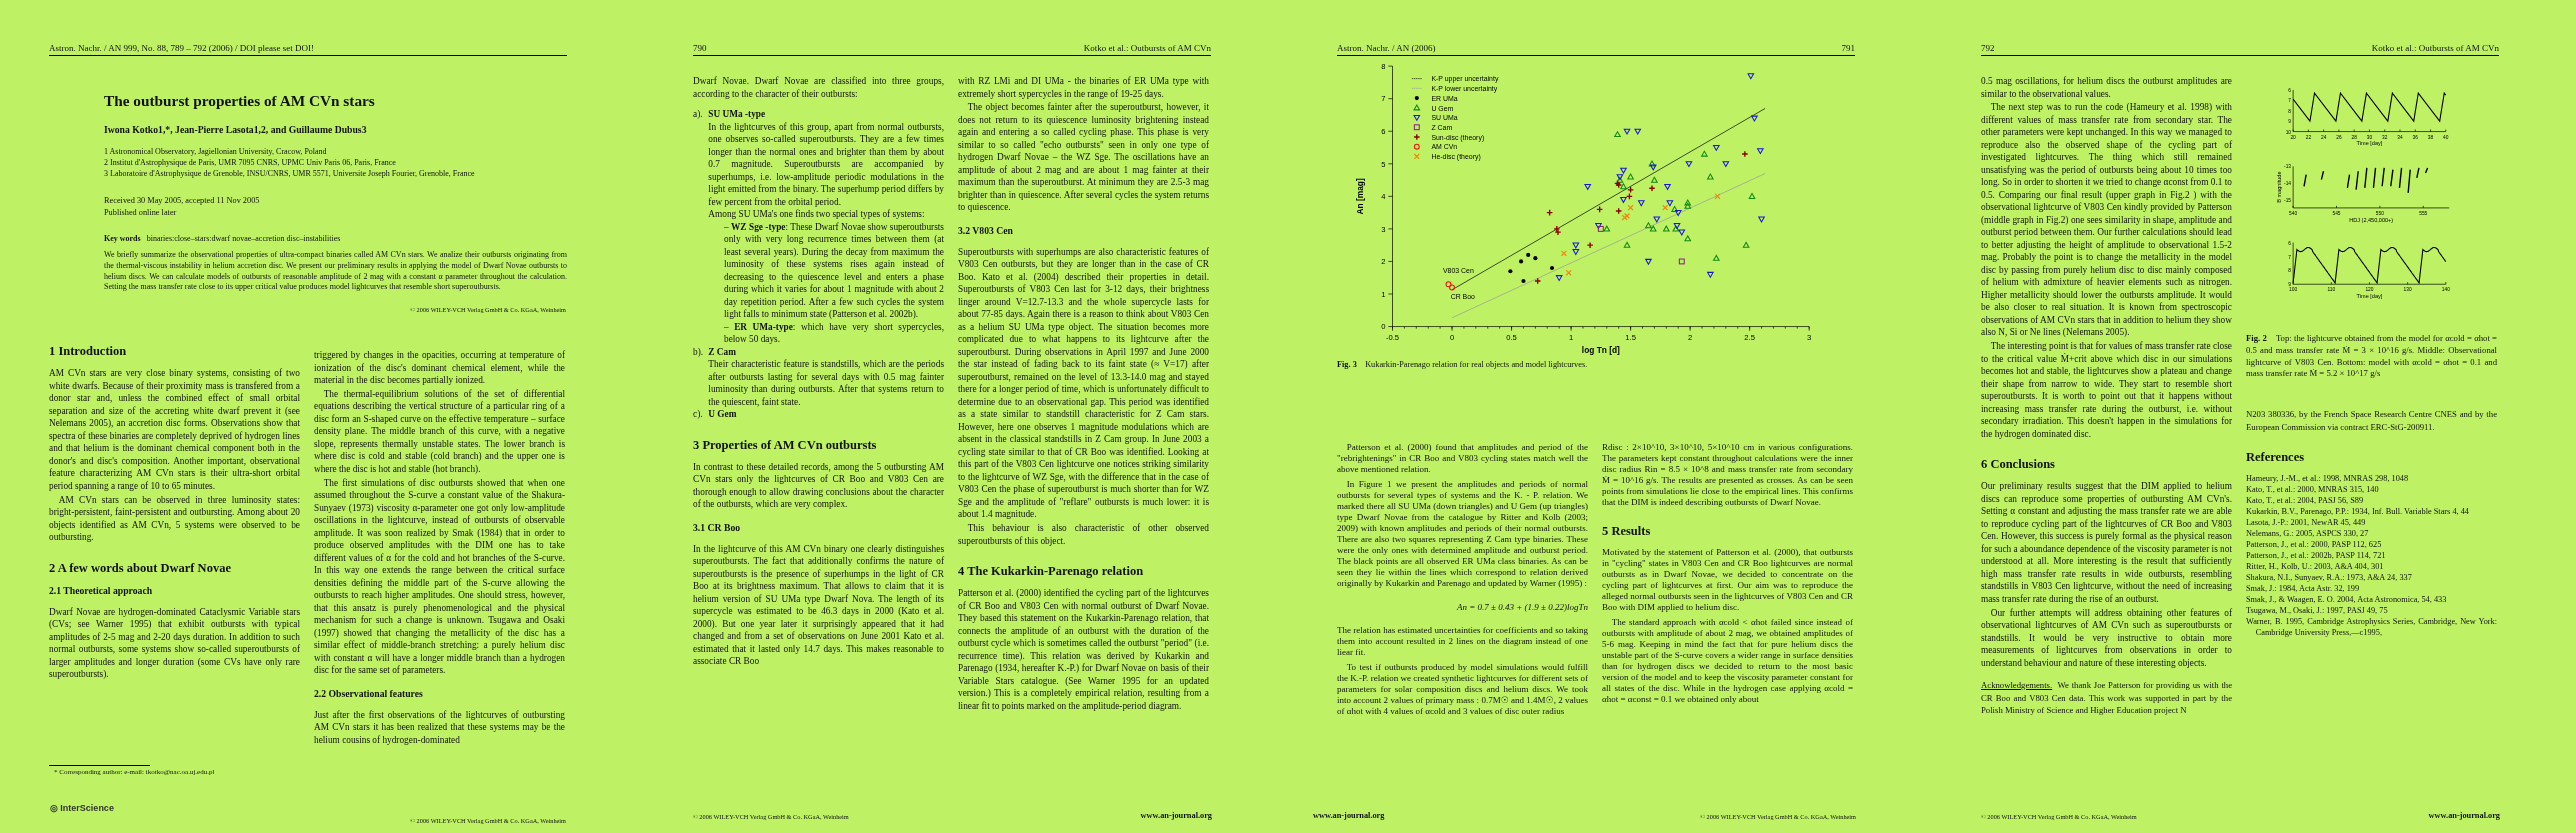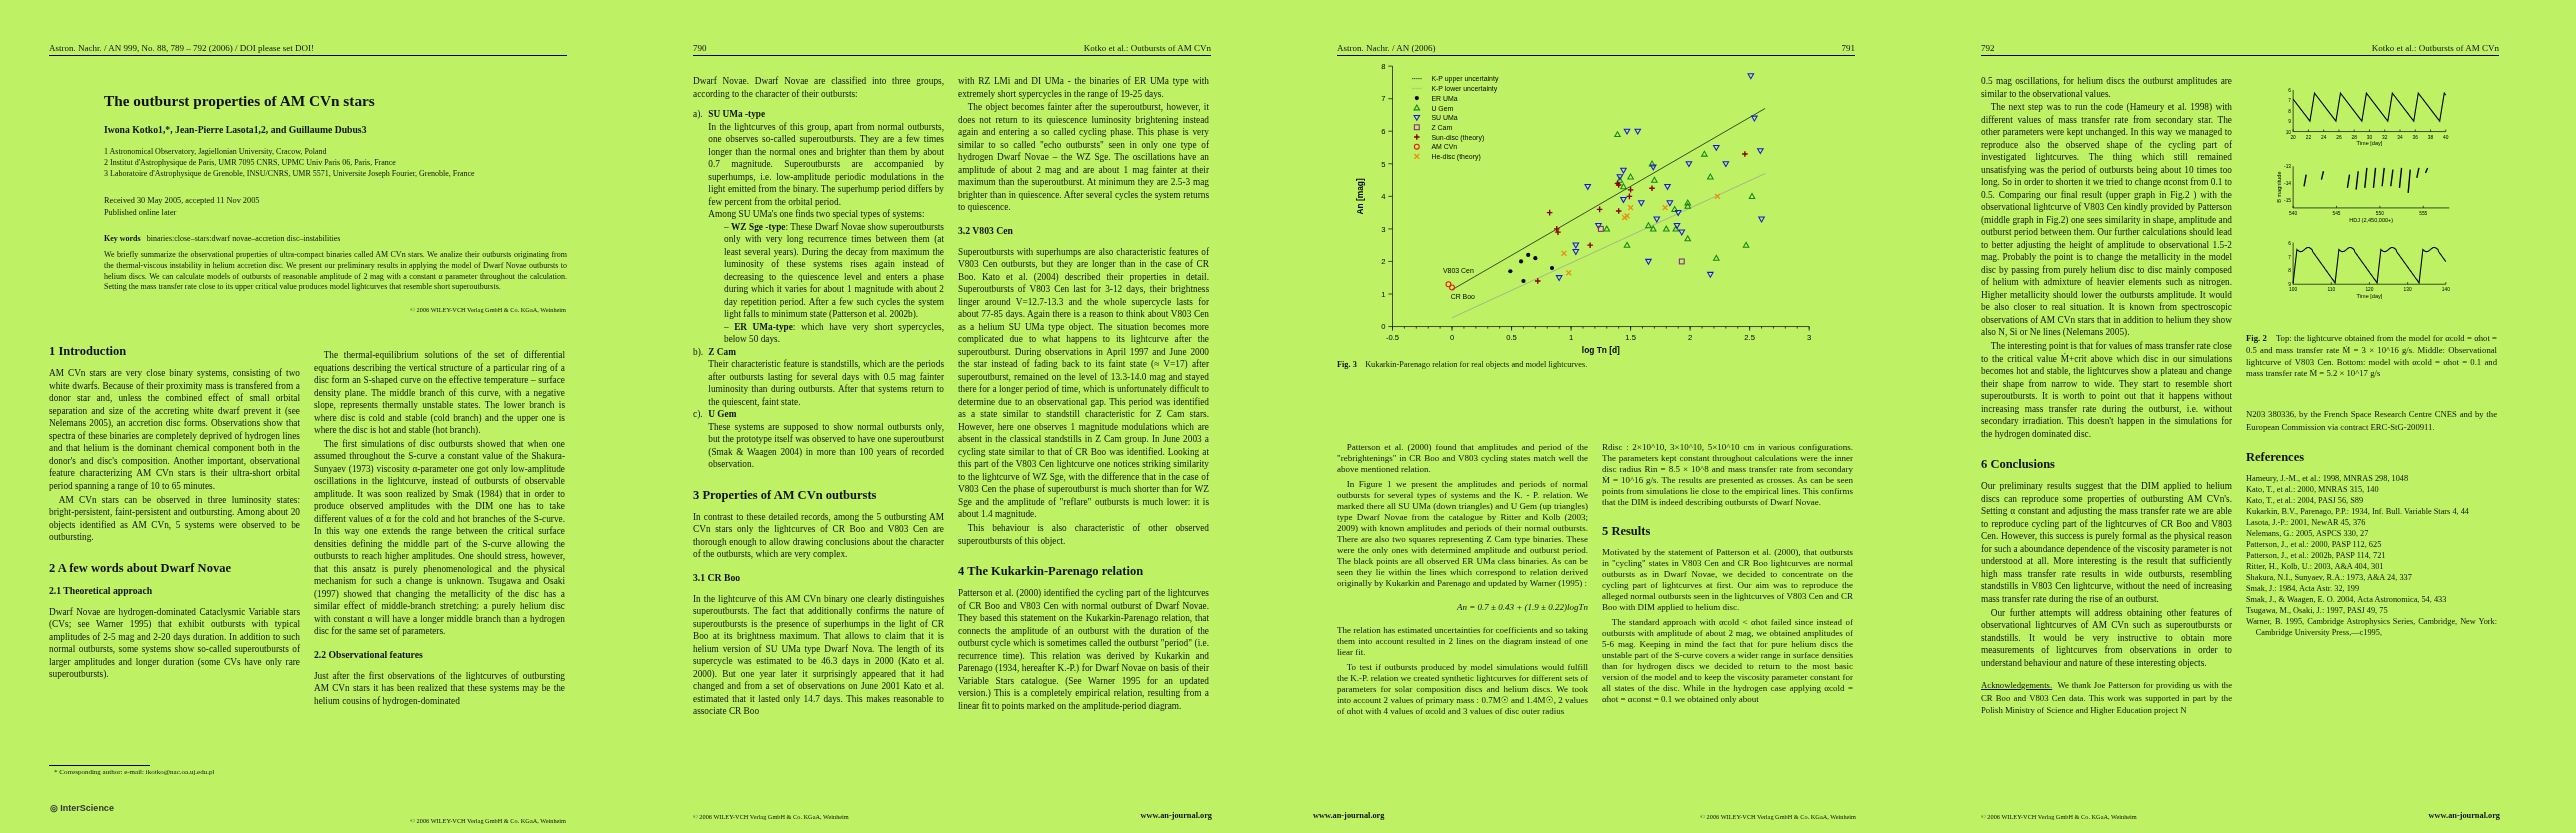--- a/index.html
+++ b/index.html
@@ -69,20 +69,21 @@
     <h2>2   A few words about Dwarf Novae</h2>
     <h3>2.1    Theoretical approach</h3>
     <p class="ni">Dwarf Novae are hydrogen-dominated Cataclysmic Variable stars (CVs; see Warner 1995) that exhibit outbursts with typical amplitudes of 2-5 mag and 2-20 days duration. In addition to such normal outbursts, some systems show so-called superoutbursts of larger amplitudes and longer duration (some CVs have only rare superoutbursts).</p>
   </div>
   <div class="footnote-rule" style="top:765px"></div>
   <div class="footnote" style="top:768px">*  Corresponding author: e-mail: ikotko@nac.oa.uj.edu.pl</div>
   <div class="interlogo">◎ <span>InterScience</span></div>
   <div class="copy" style="top:817px">© 2006 WILEY-VCH Verlag GmbH &amp; Co. KGaA, Weinheim</div>
 
   <div class="col colR" style="top:349px">
+    <p class="ni">triggered by changes in the opacities, occurring at temperature of ionization of the disc's dominant chemical element, while the material in the disc becomes partially ionized.</p>
     <p>The thermal-equilibrium solutions of the set of differential equations describing the vertical structure of a particular ring of a disc form an S-shaped curve on the effective temperature – surface density plane. The middle branch of this curve, with a negative slope, represents thermally unstable states. The lower branch is where disc is cold and stable (cold branch) and the upper one is where the disc is hot and stable (hot branch).</p>
     <p>The first simulations of disc outbursts showed that when one assumed throughout the S-curve a constant value of the Shakura-Sunyaev (1973) viscosity α-parameter one got only low-amplitude oscillations in the lightcurve, instead of outbursts of observable amplitude. It was soon realized by Smak (1984) that in order to produce observed amplitudes with the DIM one has to take different values of α for the cold and hot branches of the S-curve. In this way one extends the range between the critical surface densities defining the middle part of the S-curve allowing the outbursts to reach higher amplitudes. One should stress, however, that this ansatz is purely phenomenological and the physical mechanism for such a change is unknown. Tsugawa and Osaki (1997) showed that changing the metallicity of the disc has a similar effect of middle-branch stretching: a purely helium disc with constant α will have a longer middle branch than a hydrogen disc for the same set of parameters.</p>
     <h3>2.2    Observational features</h3>
     <p class="ni">Just after the first observations of the lightcurves of outbursting AM CVn stars it has been realized that these systems may be the helium cousins of hydrogen-dominated</p>
   </div>
 </div>
 
 <div class="page" id="p2">
   <div class="runhead">
       <span>790</span>
@@ -91,21 +92,20 @@
   <div class="col colL" style="top:75px">
     <p class="ni">Dwarf Novae. Dwarf Novae are classified into three groups, according to the character of their outbursts:</p>
     <div style="margin-top:8.3px"><span class="list-lbl">a).</span><b>SU UMa -type</b></div>
     <div class="indent">In the lightcurves of this group, apart from normal outbursts, one observes so-called superoutbursts. They are a few times longer than the normal ones and brighter than them by about 0.7 magnitude. Superoutbursts are accompanied by superhumps, i.e. low-amplitude periodic modulations in the light emitted from the binary. The superhump period differs by few percent from the orbital period.</div>
     <div class="indent">Among SU UMa's one finds two special types of systems:</div>
     <div class="indent2">– <b>WZ Sge -type</b><span>: These Dwarf Novae show superoutbursts only with very long recurrence times between them (at least several years). During the decay from maximum the luminosity of these systems rises again instead of decreasing to the quiescence level and enters a phase during which it varies for about 1 magnitude with about 2 day repetition period. After a few such cycles the system light falls to minimum state (Patterson et al. 2002b).</span></div>
     <div class="indent2">– <b>ER UMa-type</b><span>: which have very short sypercycles, below 50 days.</span></div>
     <div><span class="list-lbl">b).</span><b>Z Cam</b></div>
     <div class="indent">Their characteristic feature is standstills, which are the periods after outbursts lasting for several days with 0.5 mag fainter luminosity than during outbursts. After that systems return to the quiescent, faint state.</div>
     <div><span class="list-lbl">c).</span><b>U Gem</b></div>
-    <div class="indent">These systems are supposed to show normal outbursts only, but the prototype itself was observed to have one superoutburst (Smak &amp; Waagen 2004) in more than 100 years of recorded observation.</div>
     <h2>3   Properties of AM CVn outbursts</h2>
     <p class="ni">In contrast to these detailed records, among the 5 outbursting AM CVn stars only the lightcurves of CR  Boo and V803 Cen are thorough enough to allow drawing conclusions about the character of the outbursts, which are very complex.</p>
     <h3>3.1    CR Boo</h3>
     <p class="ni">In the lightcurve of this AM CVn binary one clearly distinguishes superoutbursts. The fact that additionally confirms the nature of superoutbursts is the presence of superhumps in the light of CR Boo at its brightness maximum. That allows to claim that it is helium version of SU UMa type Dwarf Nova. The length of its supercycle was estimated to be 46.3 days in 2000 (Kato et al. 2000). But one year later it surprisingly appeared that it had changed and from a set of observations on June 2001 Kato et al. estimated that it lasted only 14.7 days. This makes reasonable to associate CR Boo</p>
   </div>
   <div class="col colR" style="top:75px">
     <p class="ni">with RZ LMi and DI UMa - the binaries of ER UMa type with extremely short sypercycles in the range of 19-25 days.</p>
     <p>The object becomes fainter after the superoutburst, however, it does not return to its quiescence luminosity brightening instead again and entering a so called cycling phase. This phase is very similar to so called "echo outbursts" seen in only one type of hydrogen Dwarf Novae – the WZ Sge. The oscillations have an amplitude of about 2 mag and are about 1 mag fainter at their maximum than the superoutburst. At minimum they are 2.5-3 mag brighter than in quiescence. After several cycles the system returns to quiescence.</p>
     <h3>3.2    V803 Cen</h3>
     <p class="ni">Superoutbursts with superhumps are also characteristic features of V803 Cen outbursts, but they are longer than in the case of CR Boo. Kato et al. (2004) described their properties in detail. Superoutbursts of V803 Cen last for 3-12 days, their brightness linger around V=12.7-13.3 and the whole supercycle lasts for about 77-85 days. Again there is a reason to think about V803 Cen as a helium SU UMa type object. The situation becomes more complicated due to what happens to its lightcurve after the superoutburst. During observations in April 1997 and June 2000 the star instead of fading back to its faint state (≈ V=17) after superoutburst, remained on the level of 13.3-14.0 mag and stayed there for a longer period of time, which is unfortunately difficult to determine due to an observational gap. This period was identified as a state similar to standstill characteristic for Z Cam stars. However, here one observes 1 magnitude modulations which are absent in the classical standstills in Z Cam group. In June 2003 a cycling state similar to that of CR Boo was identified. Looking at this part of the V803 Cen lightcurve one notices striking similarity to the lightcurve of WZ Sge, with the difference that in the case of V803 Cen the phase of superoutburst is much shorter than for WZ Sge and the amplitude of "reflare" outbursts is much lower: it is about 1.4 magnitude.</p>
@@ -432,21 +432,21 @@
     </svg>
   <div class="col colR" style="top:333px">
     <div class="caption"><b>Fig. 2</b>&nbsp;&nbsp;&nbsp; <span>Top: the lightcurve obtained from the model for αcold = αhot = 0.5 and mass transfer rate Ṁ = 3 × 10^16 g/s. Middle: Observational lightcurve of V803 Cen. Bottom: model with αcold = αhot = 0.1 and mass transfer rate Ṁ = 5.2 × 10^17 g/s</span></div>
     <p class="ni" style="margin-top:28px;font-size:8.7px">N203 380336, by the French Space Research Centre CNES and by the European Commission via contract ERC-StG-200911.</p>
     <h2>References</h2>
     <div class="refs" id="refs">
         <div>Hameury, J.-M., et al.: 1998, MNRAS 298, 1048</div>
         <div>Kato, T., et al.: 2000, MNRAS 315, 140</div>
         <div>Kato, T., et al.: 2004, PASJ 56, S89</div>
         <div>Kukarkin, B.V., Parenago, P.P.: 1934, Inf. Bull. Variable Stars 4, 44</div>
-        <div>Lasota, J.-P.: 2001, NewAR 45, 376</div>
+        <div>Lasota, J.-P.: 2001, NewAR 45, 449</div>
         <div>Nelemans, G.: 2005, ASPCS 330, 27</div>
         <div>Patterson, J., et al.: 2000, PASP 112, 625</div>
         <div>Patterson, J., et al.: 2002b, PASP 114, 721</div>
         <div>Ritter, H., Kolb, U.: 2003, A&amp;A 404, 301</div>
         <div>Shakura, N.I., Sunyaev, R.A.: 1973, A&amp;A 24, 337</div>
         <div>Smak, J.: 1984, Acta Astr. 32, 199</div>
         <div>Smak, J., &amp; Waagen, E. O. 2004, Acta Astronomica, 54, 433</div>
         <div>Tsugawa, M., Osaki, J.: 1997, PASJ 49, 75</div>
         <div>Warner, B. 1995, Cambridge Astrophysics Series, Cambridge, New York: Cambridge University Press,—c1995,</div>
       </div>

